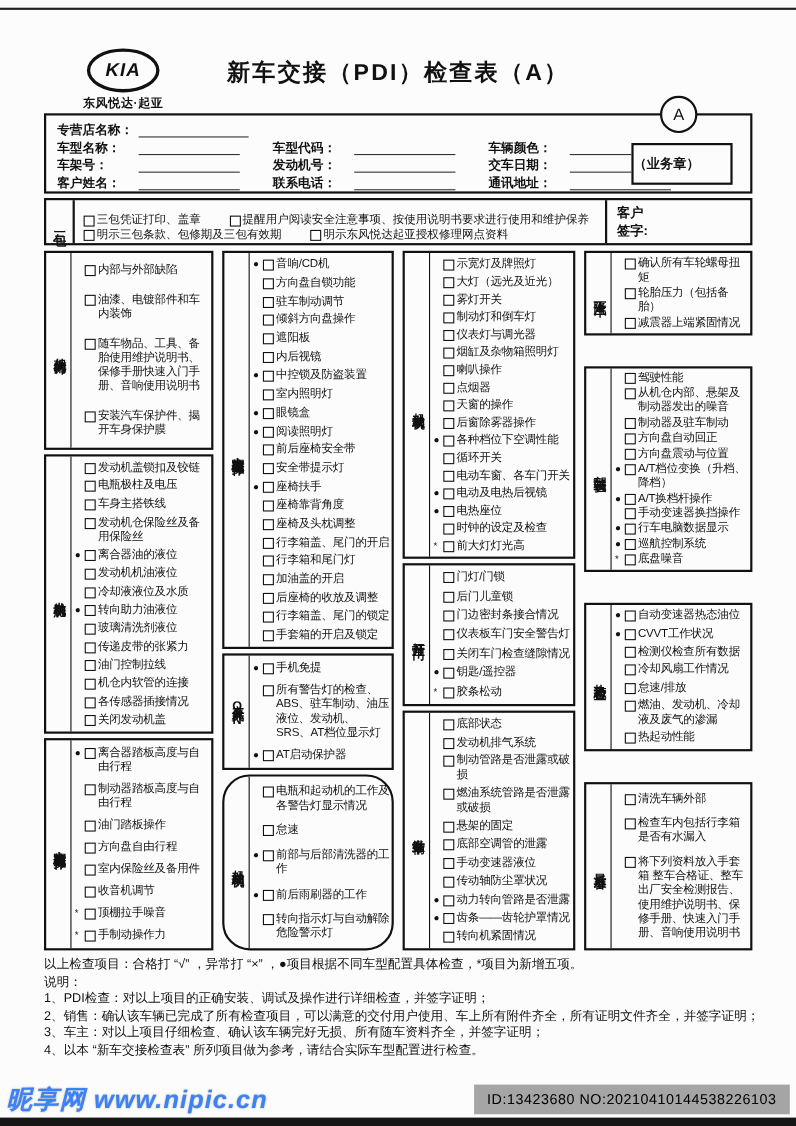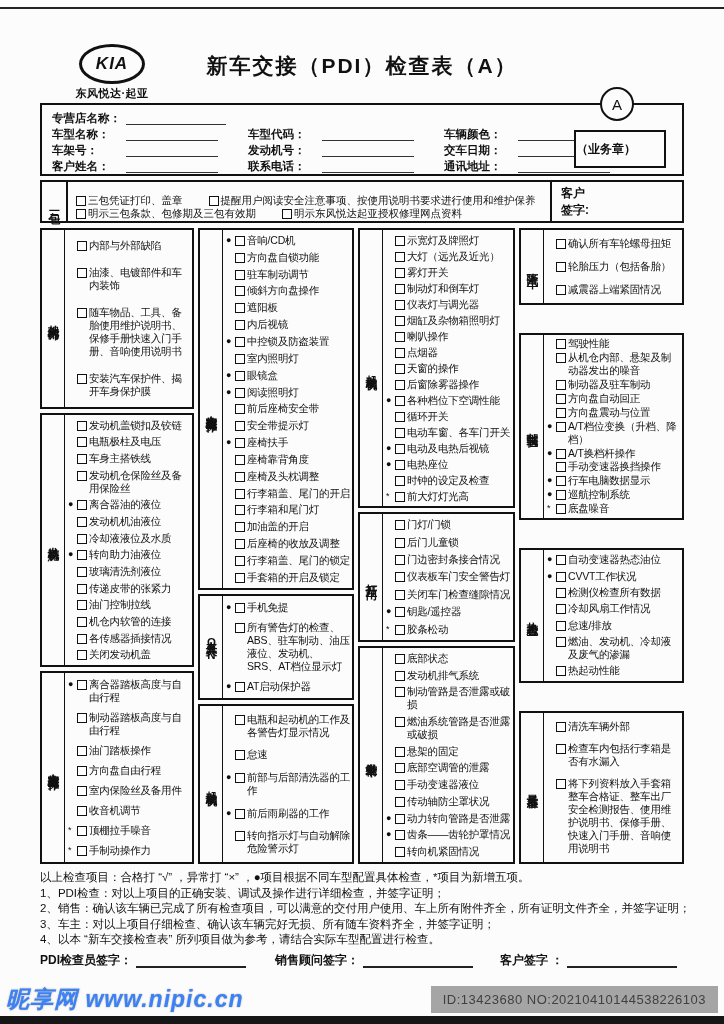--- a/index.html
+++ b/index.html
@@ -60,21 +60,21 @@
   .sig-field{display:flex;align-items:flex-end;}
   .sig-field:nth-child(1){width:235px;}
   .sig-field:nth-child(2){width:225px;}
   .sig-blank{display:inline-block;width:110px;height:12px;border-bottom:2px solid #222;margin-left:4px;}
 
   
   .wm-bar{position:absolute;left:0;bottom:8px;width:100%;height:34px;display:flex;align-items:center;
           justify-content:space-between;padding:0 6px;box-sizing:border-box;}
   .wm-left{font-size:23px;font-weight:bold;font-style:italic;color:#3b82f6;
            text-shadow:0 0 1px #bbb,0 0 2px #bbb;letter-spacing:1px;}
-  .wm-right{background:#a5a5a5;color:#404040;font-size:13px;padding:6px 12px;letter-spacing:.5px;}
+  .wm-right{background:#a5a5a5;color:#000000;font-size:13px;padding:6px 12px;letter-spacing:.5px;}
   .bottom-strip{position:absolute;left:0;bottom:0;width:100%;height:8px;background:#161616;}
 </style>
 </head>
 <body>
 
 <div class="page">
   <div class="top-rule"></div>
 
   <div class="brand">
     <div class="logo-oval">
@@ -445,21 +445,21 @@
               <span class="cb"></span>
               <span class="txt">所有警告灯的检查、ABS、驻车制动、油压液位、发动机、SRS、AT档位显示灯</span>
             </div>
             <div class="item">
               <span class="pre">●</span>
               <span class="cb"></span>
               <span class="txt">AT启动保护器</span>
             </div>
           </div>
         </div>
-        <div class="section" style="height: 160px;">
+        <div class="section" style="height: 160px; border-radius: 25px;">
           <div class="sec-label">起动发动机</div>
           <div class="sec-items">
             <div class="item">
               <span class="pre"></span>
               <span class="cb"></span>
               <span class="txt">电瓶和起动机的工作及各警告灯显示情况</span>
             </div>
             <div class="item">
               <span class="pre"></span>
               <span class="cb"></span>
@@ -668,21 +668,21 @@
               <span class="txt">齿条——齿轮护罩情况</span>
             </div>
             <div class="item">
               <span class="pre"></span>
               <span class="cb"></span>
               <span class="txt">转向机紧固情况</span>
             </div>
           </div>
         </div>
       </div>
-      <div class="colgroup" style="width: 165px; gap: 28px;">
+      <div class="colgroup" style="width: 153px; gap: 28px;">
         <div class="section" style="height: 86px;">
           <div class="sec-label">降下汽车</div>
           <div class="sec-items">
             <div class="item">
               <span class="pre"></span>
               <span class="cb"></span>
               <span class="txt">确认所有车轮螺母扭矩</span>
             </div>
             <div class="item">
               <span class="pre"></span>
@@ -815,38 +815,25 @@
               <span class="txt">将下列资料放入手套箱 整车合格证、整车出厂安全检测报告、使用维护说明书、保修手册、快速入门手册、音响使用说明书</span>
             </div>
           </div>
         </div>
       </div>
     </div>
 
   <div class="notes">
     <div>
         <div class="note-line">以上检查项目：合格打 “√” ，异常打 “×” ，●项目根据不同车型配置具体检查，*项目为新增五项。</div>
+        <div class="note-line">说明：</div>
         <div class="note-line">1、PDI检查：对以上项目的正确安装、调试及操作进行详细检查，并签字证明；</div>
         <div class="note-line">2、销售：确认该车辆已完成了所有检查项目，可以满意的交付用户使用、车上所有附件齐全，所有证明文件齐全，并签字证明；</div>
         <div class="note-line">3、车主：对以上项目仔细检查、确认该车辆完好无损、所有随车资料齐全，并签字证明；</div>
         <div class="note-line">4、以本 “新车交接检查表” 所列项目做为参考，请结合实际车型配置进行检查。</div>
-      </div>
-    <div class="sig-row">
-        <span class="sig-field">
-          <span>PDI检查员签字：</span>
-          <span class="sig-blank"></span>
-        </span>
-        <span class="sig-field">
-          <span>销售顾问签字：</span>
-          <span class="sig-blank"></span>
-        </span>
-        <span class="sig-field">
-          <span>客户签字 ：</span>
-          <span class="sig-blank"></span>
-        </span>
       </div>
   </div>
 
   <div class="wm-bar">
     <span class="wm-left">昵享网 www.nipic.cn</span>
     <span class="wm-right">ID:13423680 NO:20210410144538226103</span>
   </div>
   <div class="bottom-strip"></div>
 </div>
 

